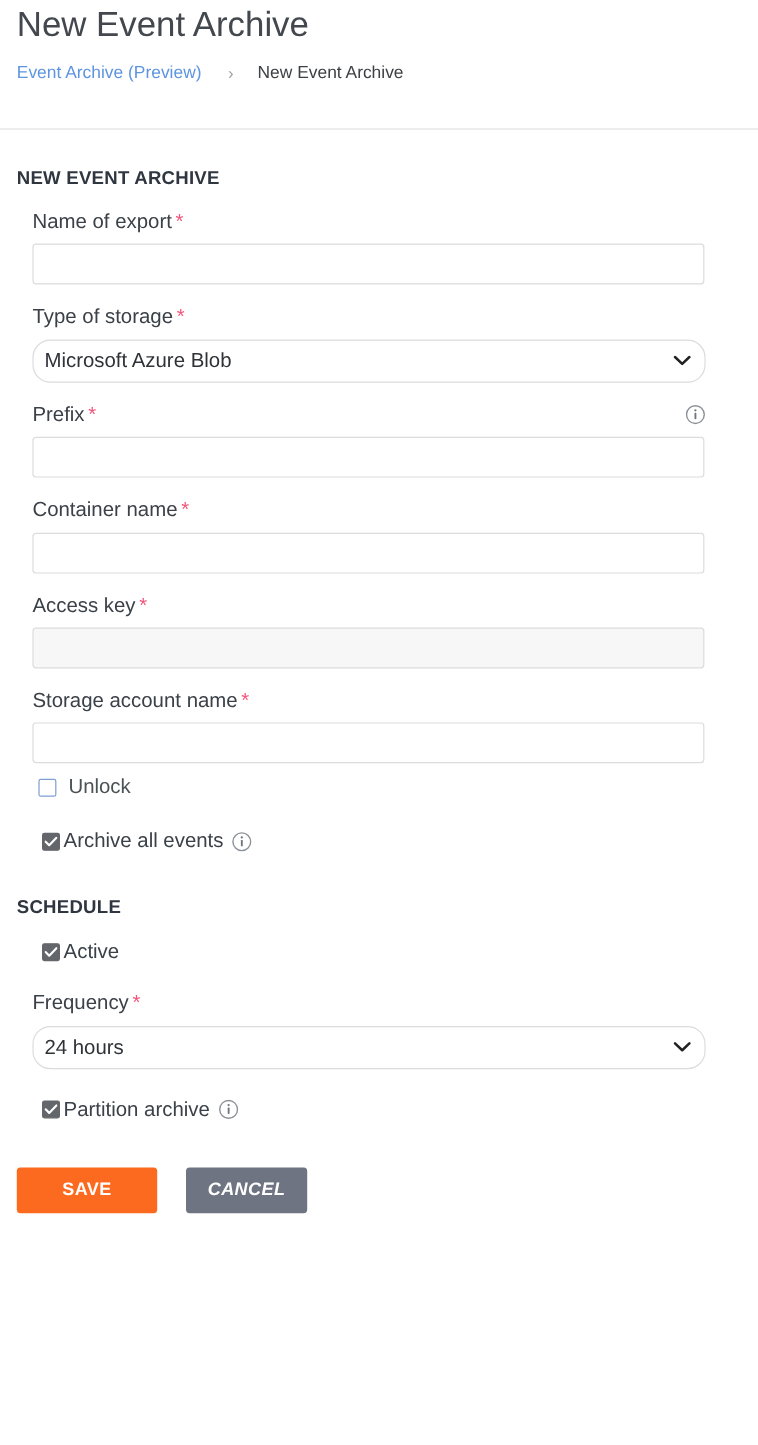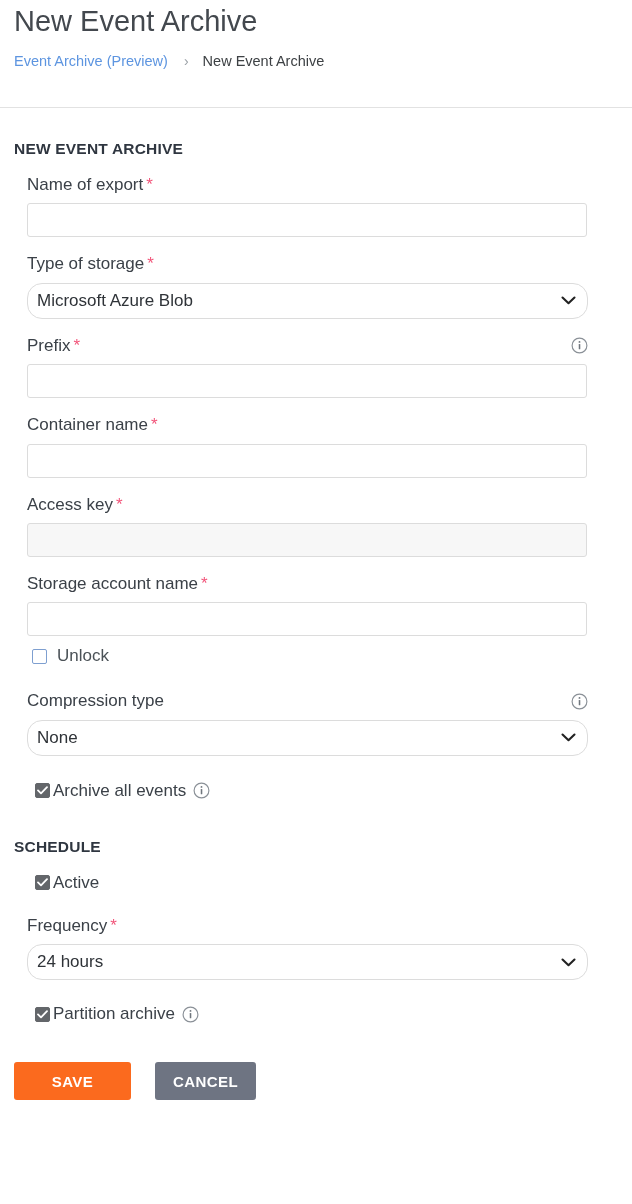--- a/index.html
+++ b/index.html
@@ -31,21 +31,21 @@
     line-height: 1;
     margin: 0;
     padding-top: 7px;
     white-space: nowrap;
   }
   .breadcrumb {
     margin-top: 17px;
     font-size: 14.5px;
     display: flex;
     align-items: center;
-    gap: 0px;
+    gap: 6px;
   }
   .crumb-link {
     color: #5d95e0;
     text-decoration: none;
     cursor: pointer;
     white-space: nowrap;
   }
   .crumb-sep {
     color: #9aa0a6;
     font-size: 14px;
@@ -212,20 +212,21 @@
     cursor: pointer;
     padding: 0 10px;
   }
   .btn-save {
     background: #fb6a1e;
     width: 117px;
   }
   .btn-cancel {
     background: #6e7482;
     width: 101px;
+    font-style: italic;
   }
 </style>
 </head>
 <body>
 
 <div class="page-header">
   <h1 class="page-title">New Event Archive</h1>
   <nav class="breadcrumb">
     <a class="crumb-link">Event Archive (Preview)</a>
     <span class="crumb-sep">›</span>
@@ -305,42 +306,20 @@
         </div>
       </div>
       <input class="text-input" type="text" placeholder="" style="">
     </div>
 
     <div class="cb-row unlock-row">
       <span class="cb-box unchecked"></span>
       <span class="cb-label link-ish">Unlock</span>
     </div>
 
-    <div class="field" style="padding-top:25px;">
-      <div class="field-label-row">
-        <div>
-          <span class="field-label">Compression type</span>
-        </div>
-        <span class="info-icon">
-          <svg width="17" height="17" viewBox="0 0 17 17">
-            <circle cx="8.5" cy="8.5" r="7.4" fill="none" stroke="#8a9097" stroke-width="1.15"></circle>
-            <circle cx="8.5" cy="4.9" r="0.95" fill="#6f767d"></circle>
-            <rect x="7.75" y="6.9" width="1.55" height="5.4" rx="0.6" fill="#6f767d"></rect>
-          </svg>
-        </span>
-      </div>
-      <div class="select-wrap">
-        <div class="select-box">None</div>
-        <span class="chev">
-          <svg width="15" height="9" viewBox="0 0 15 9">
-              <path d="M1.5 1.5 L7.5 7.2 L13.5 1.5" stroke="#222" stroke-width="2.1" fill="none" stroke-linecap="round" stroke-linejoin="round"></path>
-            </svg>
-        </span>
-      </div>
-    </div>
 
     <div class="cb-row archive-all-row" style="padding-left:8px;text-align:center;">
       <span class="cb-box">
         <svg width="11" height="9" viewBox="0 0 11 9">
             <path d="M1 4.4 L4 7.4 L10 1.2" stroke="#ffffff" stroke-width="1.8" fill="none" stroke-linecap="round" stroke-linejoin="round"></path>
           </svg>
       </span>
       <span class="cb-label">Archive all events</span>
       <span class="info-icon">
         <svg width="17" height="17" viewBox="0 0 17 17">

